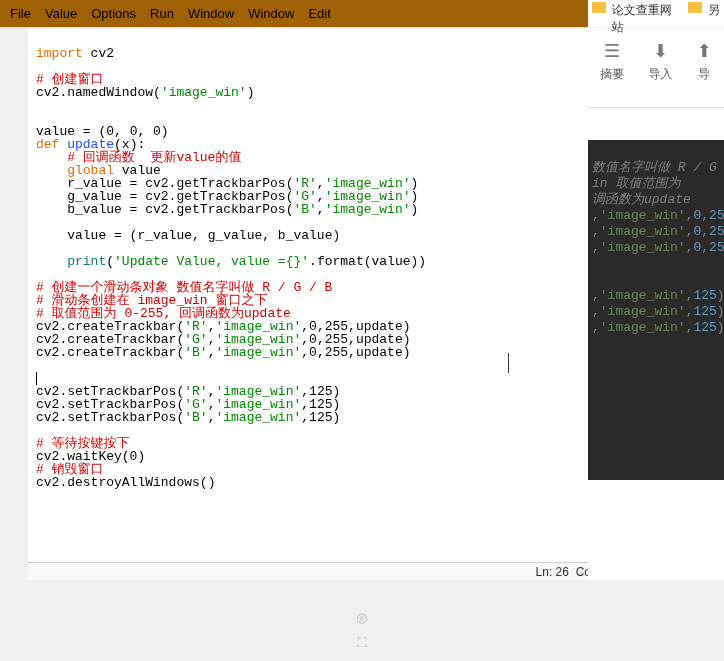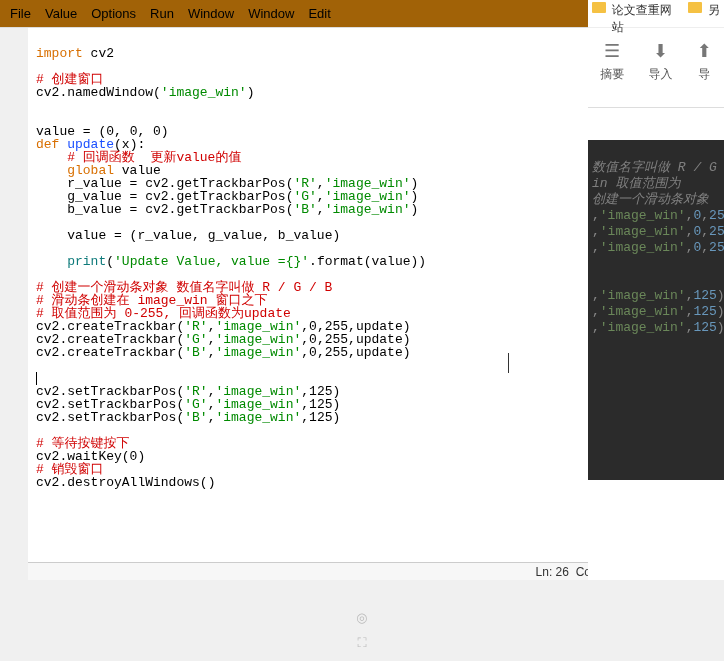--- a/index.html
+++ b/index.html
@@ -214,21 +214,21 @@
       <span>导入</span>
     </div>
     <div class="tool">
       <span class="tool-icon">⬆</span>
       <span>导</span>
     </div>
   </div>
   <div class="darkpane">
 <span class="d-it">数值名字叫做 R / G /</span>
 <span class="d-it">in 取值范围为</span>
-<span class="d-it">创建一个滑动条对象</span>
+<span class="d-it">调函数为update</span>
 <span>,</span><span class="d-gr">'image_win'</span><span>,</span><span class="d-num">0</span><span>,</span><span class="d-num">255</span>
 <span>,</span><span class="d-gr">'image_win'</span><span>,</span><span class="d-num">0</span><span>,</span><span class="d-num">255</span>
 <span>,</span><span class="d-gr">'image_win'</span><span>,</span><span class="d-num">0</span><span>,</span><span class="d-num">255</span>
 
 
 <span>,</span><span class="d-gr">'image_win'</span><span>,</span><span class="d-num">125</span><span>)</span>
 <span>,</span><span class="d-gr">'image_win'</span><span>,</span><span class="d-num">125</span><span>)</span>
 <span>,</span><span class="d-gr">'image_win'</span><span>,</span><span class="d-num">125</span><span>)</span>
   </div>
 </div>

